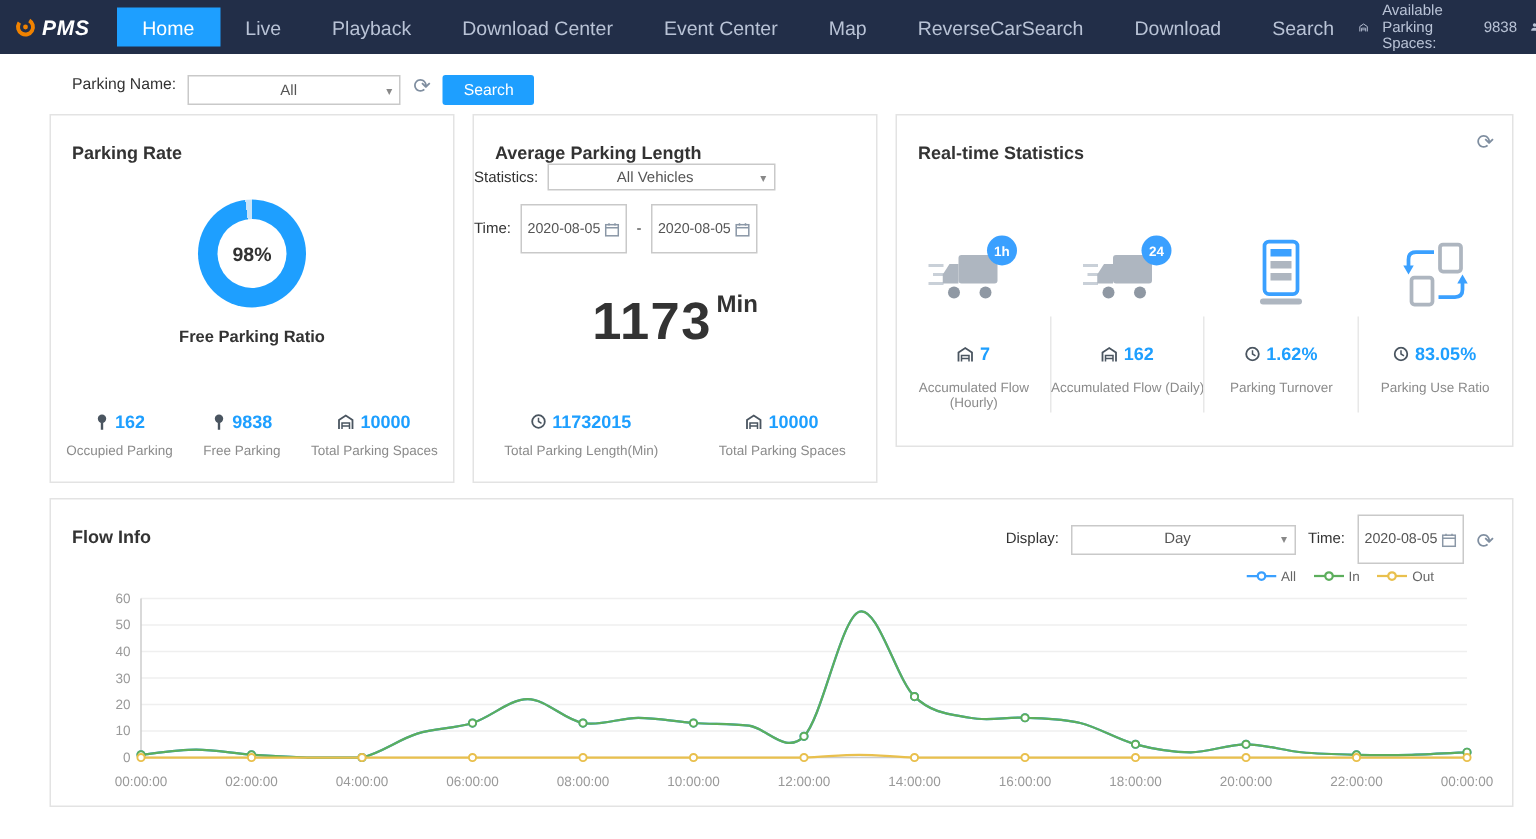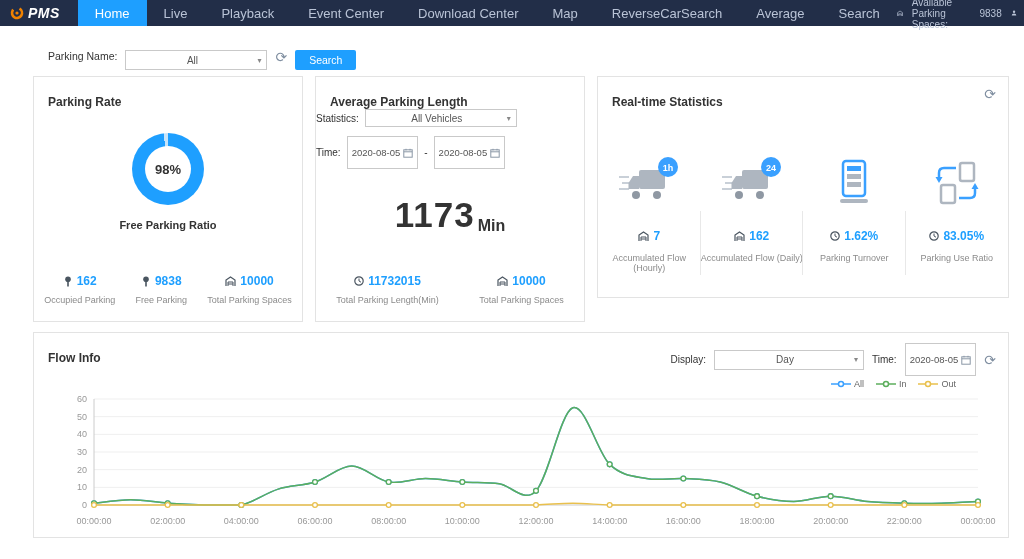--- a/index.html
+++ b/index.html
@@ -1,20 +1,20 @@
 <!DOCTYPE html>
 <html><head>
 <meta charset="utf-8">
 <style>
   *{box-sizing:border-box;margin:0;padding:0}
   html,body{width:1024px;height:559px;overflow:hidden}
   body{font-family:"Liberation Sans",sans-serif;background:#fff;position:relative;font-size:12px;color:#333}
 
   
-  .topbar{position:absolute;top:0;left:0;width:1024px;height:26px;background:var(--topbar,#222e48);display:flex;align-items:center}
+  .topbar{position:absolute;top:0;left:0;width:1024px;height:36px;background:var(--topbar,#222e48);display:flex;align-items:center}
   .logo{display:flex;align-items:center;gap:4px;padding:0 18px 0 10px}
   .logo-text{color:#fff;font-weight:bold;font-size:14px;font-style:italic;letter-spacing:.5px}
   .nav{display:flex;height:26px;align-items:stretch}
   .nav-item{display:flex;align-items:center;padding:0 17px;color:#b9c3d6;font-size:13px;cursor:pointer;white-space:nowrap}
   .nav-item.active{background:var(--accent,#1e9fff);color:#fff}
   .topbar-right{margin-left:auto;display:flex;align-items:center;gap:9px;padding-right:10px;color:#b9c3d6;font-size:10px}
   .topbar-right .glyph{font-size:12px;line-height:1;color:#b9c3d6;cursor:pointer}
   .tb-divider{width:1px;height:12px;background:#45527a}
   .win-btn{color:#b9c3d6;font-size:11px;cursor:pointer;padding:0 3px}
 
@@ -42,21 +42,21 @@
   .stat-row{position:absolute;bottom:16px;left:0;right:0;display:flex;justify-content:space-around;text-align:center}
   .stat-value{color:var(--accent,#1e9fff);font-weight:bold;font-size:12px;display:flex;align-items:center;justify-content:center;gap:4px}
   .stat-label{font-size:9px;color:#8b8b8b;margin-top:7px}
 
   
   .ap-row{display:flex;align-items:center;padding-right:22px;gap:6px}
   .ap-row1{margin-top:32px}
   .ap-row2{margin-top:9px}
   .ap-label{font-size:10px;color:#333}
   .datebox{height:33px;border:1px solid #c9c9c9;display:flex;align-items:center;gap:3px;padding:4px 4px;font-size:9.5px;color:#555;cursor:pointer}
-  .big-wrap{display:flex;align-items:flex-end;justify-content:center;margin-top:26px}
+  .big-wrap{display:flex;align-items:flex-start;justify-content:center;margin-top:26px}
   .big-value{font-size:35px;font-weight:bold;color:#333;letter-spacing:1px}
   .big-unit{font-size:16px;font-weight:bold;color:#333;margin-left:3px}
 
   
   .rt-refresh{position:absolute;top:10px;right:12px}
   .rt-cols{position:absolute;top:40px;left:0;right:0;bottom:10px;display:flex}
   .rt-col{flex:1;position:relative;text-align:center}
   .rt-col:not(:last-child)::after{content:"";position:absolute;right:0;top:55%;height:38%;width:1px;background:#e8e8e8}
   .rt-icon{height:64px;display:flex;align-items:flex-end;justify-content:center;margin-top:26px}
   .rt-value{color:var(--accent,#1e9fff);font-weight:bold;font-size:12px;margin-top:22px;display:flex;align-items:center;justify-content:center;gap:4px}
@@ -76,25 +76,25 @@
     <svg width="14" height="14" viewBox="0 0 14 14">
       <circle cx="7" cy="7" r="5" fill="none" stroke="#f08200" stroke-width="2.6" stroke-dasharray="24 8" transform="rotate(-60 7 7)"></circle>
       <circle cx="7" cy="7" r="1.6" fill="#f08200"></circle>
     </svg>
     <span class="logo-text">PMS</span>
   </div>
   <div class="nav">
     <div class="nav-item active">Home</div>
     <div class="nav-item">Live</div>
     <div class="nav-item">Playback</div>
+    <div class="nav-item">Download Center</div>
     <div class="nav-item">Event Center</div>
-    <div class="nav-item">Download Center</div>
     <div class="nav-item">Map</div>
     <div class="nav-item">ReverseCarSearch</div>
-    <div class="nav-item">Average</div>
+    <div class="nav-item">Download</div>
     <div class="nav-item">Search</div>
   </div>
   <div class="topbar-right">
     <svg width="12" height="11" viewBox="0 0 11 11">
       <path d="M1 10 V4 L5.5 1 L10 4 V10" fill="none" stroke="#b9c3d6" stroke-width="1.2"></path>
       <path d="M3 10 V6 h5 v4 M3 8 h5" fill="none" stroke="#b9c3d6" stroke-width="1"></path>
     </svg>
     <span>Available Parking Spaces:</span>
     <span>9838</span>
     <svg width="12" height="12" viewBox="0 0 12 12">

